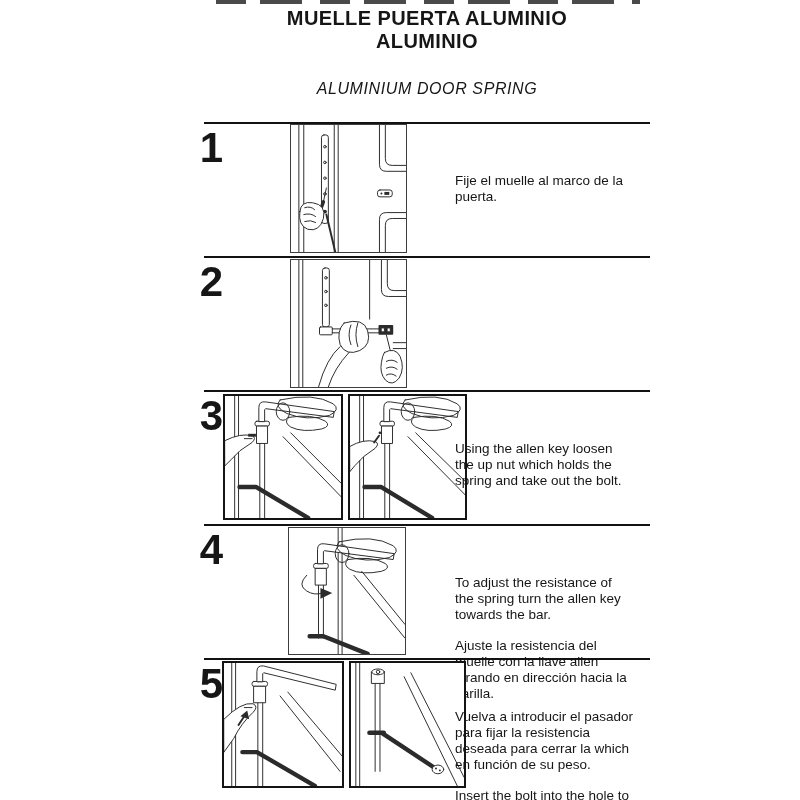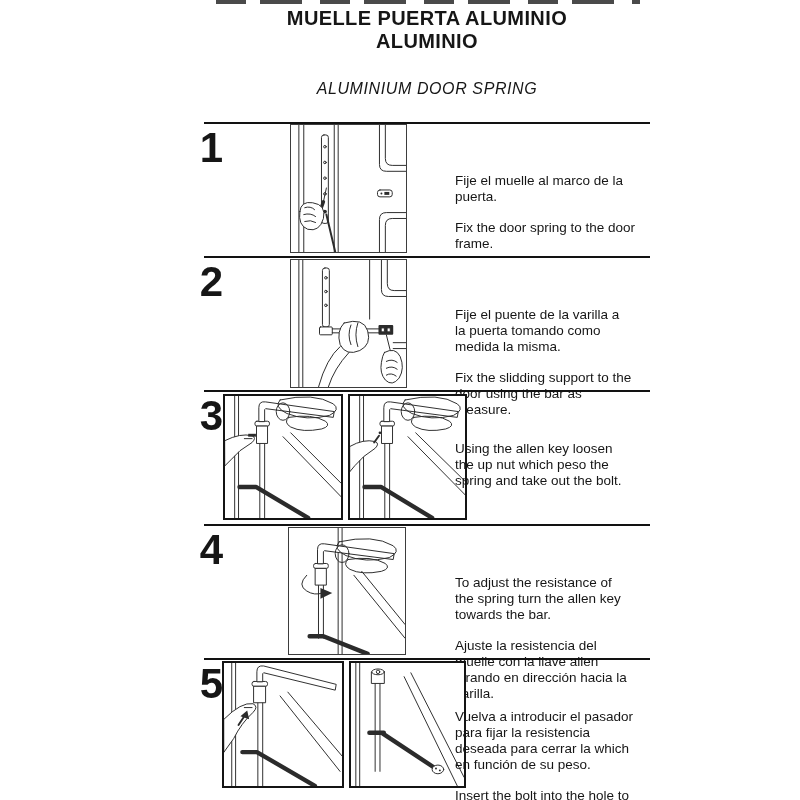--- a/index.html
+++ b/index.html
@@ -87,22 +87,20 @@
           <path class="wf" d="M9,88 Q10,77 22,79 Q36,81 33,95 Q29,109 17,106 Q7,102 9,88 Z"></path>
           <path d="M14,84 Q20,82 24,86"></path>
             <path d="M13,91 Q20,89 25,93"></path>
             <path d="M14,98 Q20,96 25,99"></path>
           <line class="t2" x1="45" y1="129" x2="36" y2="91"></line>
         </svg>
       </div>
       <div class="step-text">
         <p>Fije el muelle al marco de la
 puerta.</p>
-        <p>Fix the door spring to the door
-frame.</p>
       </div>
     </section>
 
     <section class="step-row">
       <div class="step-number">2</div>
       <div class="illo thin-box" style="left:86px;top:1px;width:117px;height:129px;">
         <svg viewBox="0 0 117 129">
           <line x1="8" y1="0" x2="8" y2="129"></line>
             <line x1="12" y1="0" x2="12" y2="129"></line>
           <line x1="80" y1="0" x2="80" y2="60"></line>
@@ -125,28 +123,20 @@
             <path d="M68,64 Q64,76 68,88"></path>
           <path d="M50,88 Q36,100 28,129"></path>
           <path d="M59,94 Q44,110 38,129"></path>
           <line x1="97" y1="76" x2="101" y2="92"></line>
           <path class="wf" d="M95,94 Q106,88 111,98 Q116,110 110,120 Q103,129 96,122 Q90,115 92,104 Q93,97 95,94 Z"></path>
           <path d="M97,103 Q103,100 108,104"></path>
             <path d="M97,110 Q103,107 108,111"></path>
             <path d="M97,117 Q102,114 107,118"></path>
         </svg>
       </div>
-      <div class="step-text">
-        <p>Fije el puente de la varilla a
-la puerta tomando como
-medida la misma.</p>
-        <p>Fix the slidding support to the
-door using the bar as
-measure.</p>
-      </div>
     </section>
 
     <section class="step-row">
       <div class="step-number">3</div>
       <div class="illo thick-box" style="left:19px;top:2px;width:120px;height:126px;">
         <svg viewBox="0 0 120 126">
           <line x1="10" y1="0" x2="10" y2="126"></line>
             <line x1="14" y1="0" x2="14" y2="126"></line>
           <path d="M60,42 L120,104"></path>
             <path d="M68,38 L120,90"></path>
@@ -179,21 +169,21 @@
           <path d="M57,4 Q92,-4 111,8 Q119,14 107,20 Q84,26 64,18 Q50,11 57,4 Z"></path>
           <path d="M66,22 Q90,18 103,26 Q109,31 99,34 Q80,38 68,32 Q60,27 66,22 Z"></path>
           <ellipse cx="60" cy="16" rx="7" ry="9"></ellipse>
           <path class="wf" d="M0,52 Q14,44 26,47 Q31,49 26,54 Q13,62 5,72 L0,78 Z"></path>
           <line class="t2" x1="25" y1="48" x2="30" y2="41"></line>
           <polyline class="thick" points="15,94 32,94 85,126"></polyline>
         </svg>
       </div>
       <div class="step-text">
         <p>Using the allen key loosen
-the up nut which peso the
+the up nut which holds the
 spring and take out the bolt.</p>
       </div>
     </section>
 
     <section class="step-row">
       <div class="step-number">4</div>
       <div class="illo thin-box" style="left:84px;top:1px;width:118px;height:128px;">
         <svg viewBox="0 0 118 128">
           <line x1="50" y1="0" x2="50" y2="128"></line>
             <line x1="54" y1="0" x2="54" y2="128"></line>

